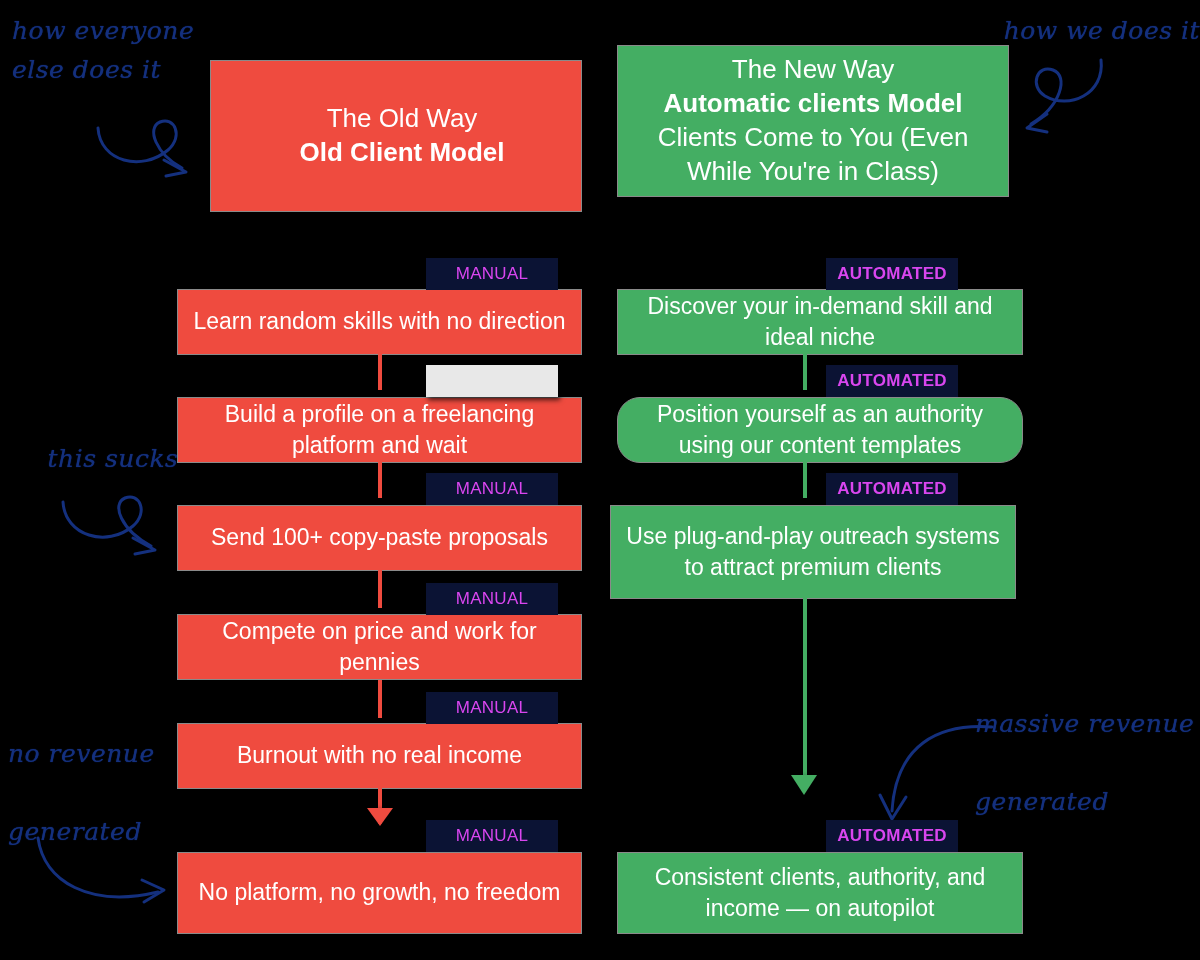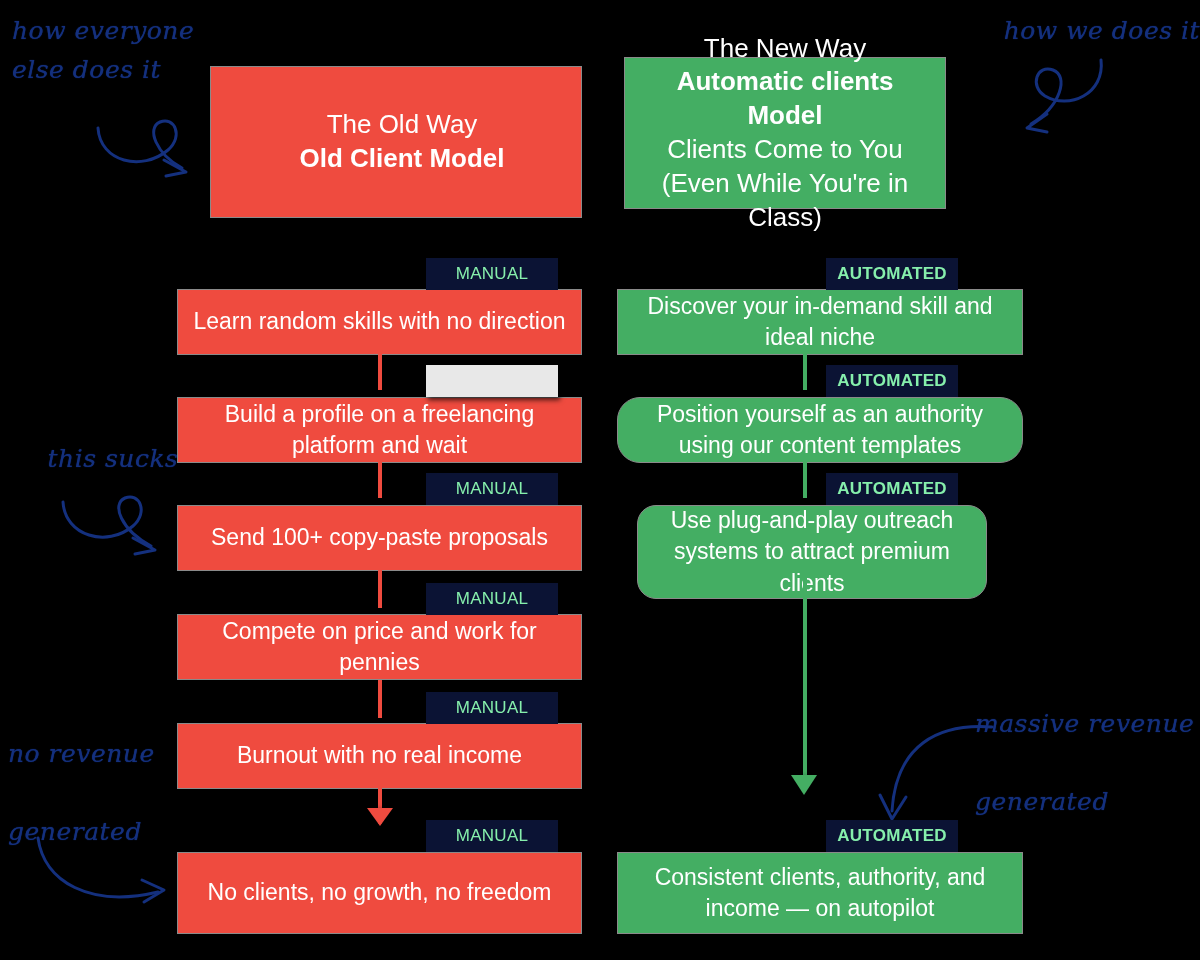--- a/index.html
+++ b/index.html
@@ -81,21 +81,21 @@
     align-items: center;
     justify-content: center;
     padding: 4px 10px;
   }
 
   
   .badge {
     position: absolute;
     box-sizing: border-box;
     background: #0b1334;
-    color: #86efac;
+    color: #d946ef;
     font-size: 17px;
     letter-spacing: 0.3px;
     display: flex;
     align-items: center;
     justify-content: center;
     height: 32px;
     z-index: 6;
   }
   .badge.manual { font-weight: 400; }
   .badge.automated { font-weight: 700; text-align: center; }
@@ -157,26 +157,26 @@
   </svg>
 
   <div class="annot" style="left:975px; top:705px; width:230px; text-align:left;">massive revenue
 
 generated</div>
   <svg class="annot-arrow" style="left:868px; top:715px;" width="130" height="115" viewBox="0 0 130 115">
     <path d="M124,12 C70,8 28,30 24,96" fill="none" stroke="#14307e" stroke-width="3" stroke-linecap="round"></path>
     <path d="M12,80 L24,104 L38,82" fill="none" stroke="#14307e" stroke-width="3" stroke-linecap="round" stroke-linejoin="round"></path>
   </svg>
 
-  <div class="headcard" style="left:210px; top:66px; width:372px; height:152px; background:#ef4b3f;padding-left:24px;">
+  <div class="headcard" style="left:210px; top:60px; width:372px; height:152px; background:#ef4b3f;padding-left:24px;">
     <div class="line-sm">The Old Way</div>
     <div class="line-bold">Old Client Model</div>
   </div>
 
-  <div class="headcard" style="left:617px; top:57px; width:322px; height:152px; background:#44ae63;margin-left:7px;">
+  <div class="headcard" style="left:617px; top:45px; width:392px; height:152px; background:#44ae63;">
     <div class="line-sm">The New Way</div>
     <div class="line-bold">Automatic clients Model</div>
     <div class="line-sm">Clients Come to You (Even While You're in Class)</div>
   </div>
 
   <div class="conn red" style="left:378px; top:352px; height:38px;"></div>
   <div class="conn red" style="left:378px; top:460px; height:38px;"></div>
   <div class="conn red" style="left:378px; top:570px; height:38px;"></div>
   <div class="conn red" style="left:378px; top:680px; height:38px;"></div>
   <div class="conn red" style="left:378px; top:788px; height:36px;"></div>
@@ -202,40 +202,40 @@
     <span>Compete on price and work for pennies</span>
   </div>
 
   <div class="badge manual" style="left:426px; top:692px; width:132px;">MANUAL</div>
   <div class="fbox" style="left:177px; top:723px; width:405px; height:66px; background:#ef4b3f;">
     <span>Burnout with no real income</span>
   </div>
 
   <div class="badge manual" style="left:426px; top:820px; width:132px;">MANUAL</div>
   <div class="fbox" style="left:177px; top:852px; width:405px; height:82px; background:#ef4b3f;">
-    <span>No clients, no growth, no freedom</span>
+    <span>No platform, no growth, no freedom</span>
   </div>
 
   <div class="conn green" style="left:803px; top:352px; height:38px;"></div>
   <div class="conn green" style="left:803px; top:460px; height:38px;"></div>
   <div class="conn green" style="left:803px; top:578px; height:212px;"></div>
   <div class="arrowhead green" style="left:791px; top:775px;"></div>
 
   <div class="badge automated" style="left:826px; top:258px; width:132px;">AUTOMATED</div>
   <div class="fbox" style="left:617px; top:289px; width:406px; height:66px; background:#44ae63;">
     <span>Discover your in-demand skill and ideal niche</span>
   </div>
 
   <div class="badge automated" style="left:826px; top:365px; width:132px;">AUTOMATED</div>
   <div class="fbox" style="left:617px; top:397px; width:406px; height:66px; background:#44ae63;border-radius:23px;">
     <span>Position yourself as an authority using our content templates</span>
   </div>
 
   <div class="badge automated" style="left:826px; top:473px; width:132px;">AUTOMATED</div>
-  <div class="fbox" style="left:637px; top:505px; width:350px; height:94px; background:#44ae63;border-radius:19px;">
+  <div class="fbox" style="left:610px; top:505px; width:406px; height:94px; background:#44ae63;">
     <span>Use plug-and-play outreach systems to attract premium clients</span>
   </div>
 
   <div class="badge automated" style="left:826px; top:820px; width:132px;">AUTOMATED</div>
   <div class="fbox" style="left:617px; top:852px; width:406px; height:82px; background:#44ae63;">
     <span>Consistent clients, authority, and income — on autopilot</span>
   </div>
 
 </div>
 

